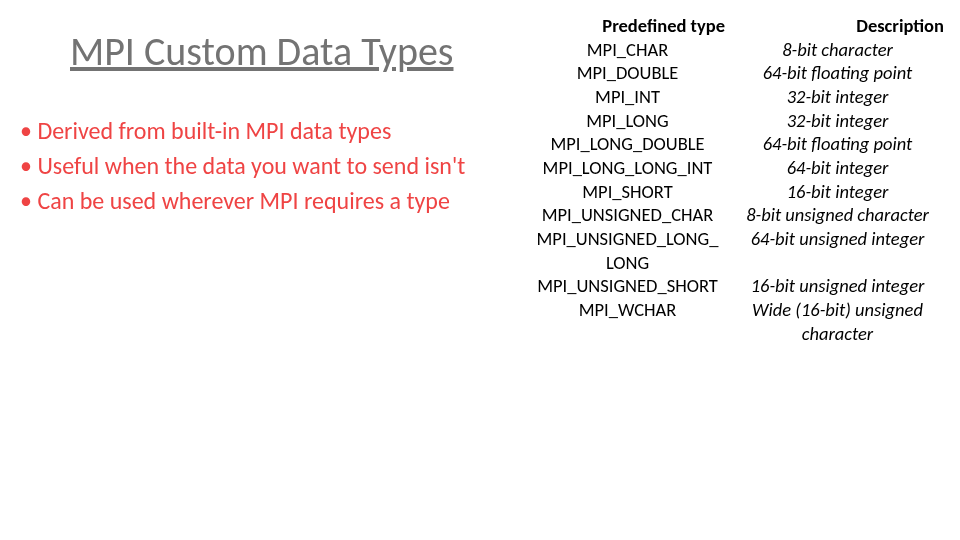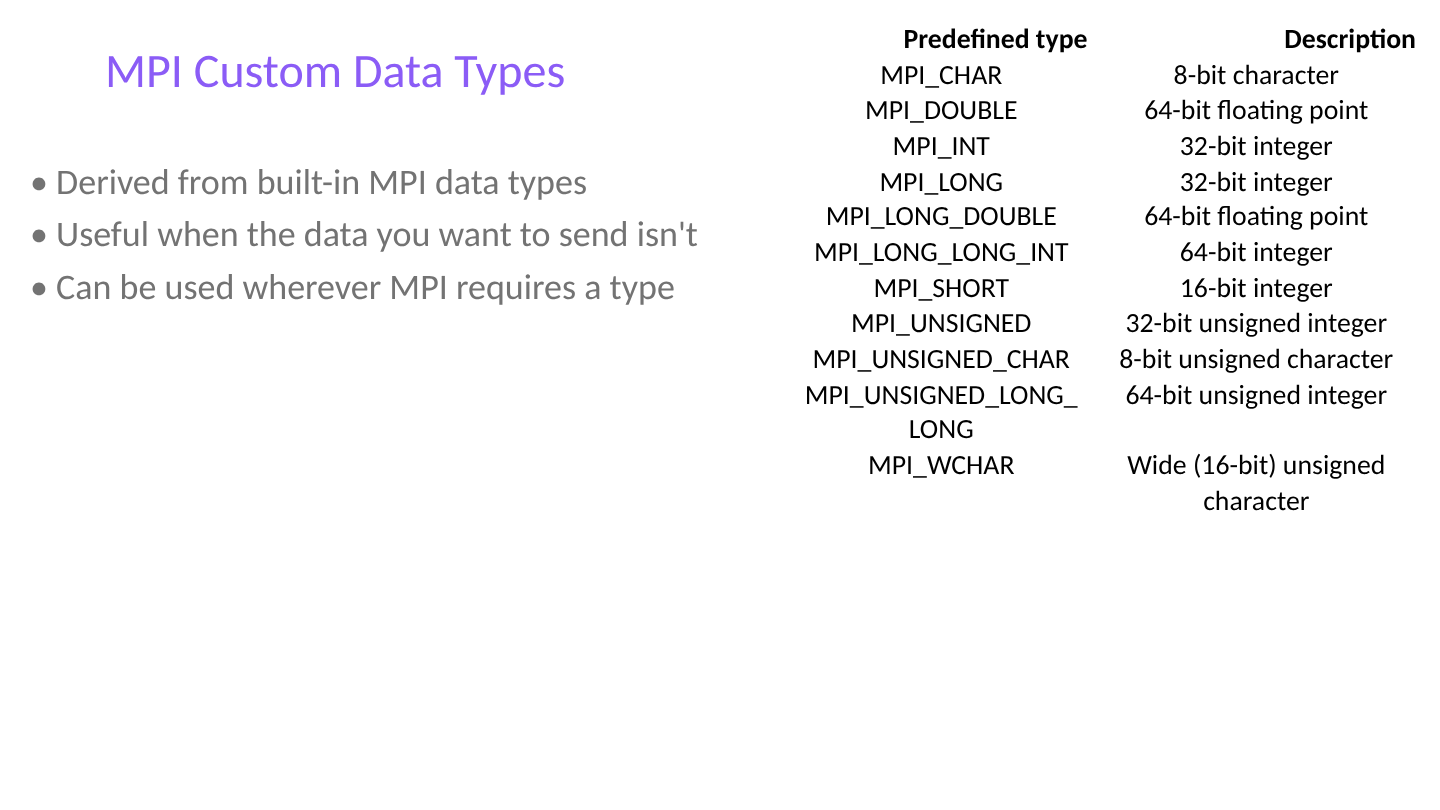--- a/index.html
+++ b/index.html
@@ -17,29 +17,30 @@
     width: 960px;
     height: 540px;
   }
   .left {
     position: absolute;
     left: 20px;
     top: 30px;
     width: 500px;
   }
   .title {
-    font-size: 32px;
+    font-size: 40px;
     font-weight: 400;
-    color: #8b5cf6;
+    color: #737373;
     margin: 0 0 40px 50px;
     line-height: 1.1;
+    text-decoration: underline;
   }
   .bullets {
     font-size: 24px;
-    color: #737373;
+    color: #ef4444;
     line-height: 1.45;
   }
   .bullets .row {
     display: block;
   }
   .right {
     position: absolute;
     left: 530px;
     top: 14px;
     width: 420px;
@@ -62,20 +63,21 @@
     vertical-align: top;
     text-align: center;
   }
   td.typecol {
     white-space: normal;
     width: 195px;
     word-break: break-word;
   }
   td.desccol {
     white-space: normal;
+    font-style: italic;
   }
 </style>
 </head>
 <body>
 
 <div class="slide">
 
   <div class="left">
     <h1 class="title">MPI Custom Data Types</h1>
     <div class="bullets">
@@ -116,30 +118,30 @@
           </tr>
           <tr>
             <td class="typecol">MPI_LONG_LONG_INT</td>
             <td class="desccol">64-bit integer</td>
           </tr>
           <tr>
             <td class="typecol">MPI_SHORT</td>
             <td class="desccol">16-bit integer</td>
           </tr>
           <tr>
-            <td class="typecol">MPI_UNSIGNED</td>
-            <td class="desccol">32-bit unsigned integer</td>
-          </tr>
-          <tr>
             <td class="typecol">MPI_UNSIGNED_CHAR</td>
             <td class="desccol">8-bit unsigned character</td>
           </tr>
           <tr>
             <td class="typecol">MPI_UNSIGNED_LONG_ LONG</td>
             <td class="desccol">64-bit unsigned integer</td>
+          </tr>
+          <tr>
+            <td class="typecol">MPI_UNSIGNED_SHORT</td>
+            <td class="desccol">16-bit unsigned integer</td>
           </tr>
           <tr>
             <td class="typecol">MPI_WCHAR</td>
             <td class="desccol">Wide (16-bit) unsigned character</td>
           </tr>
         </tbody>
     </table>
   </div>
 
 </div>

